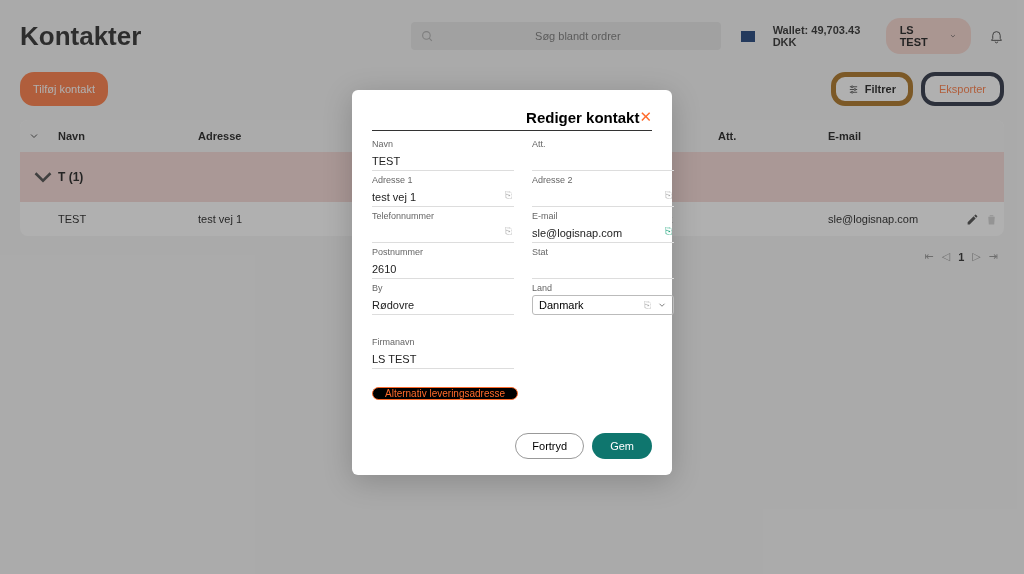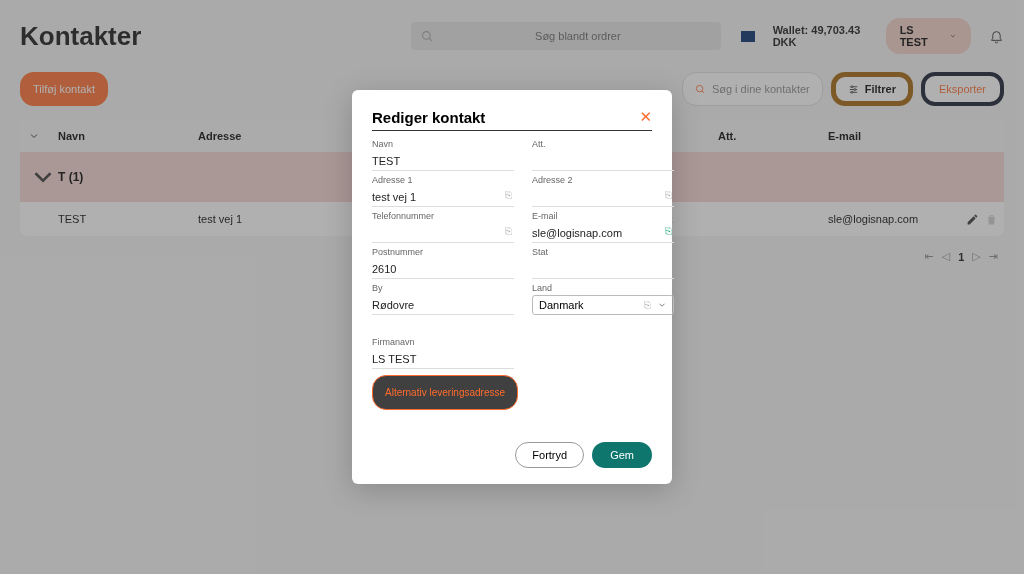--- a/index.html
+++ b/index.html
@@ -34,33 +34,33 @@
 .trow .country { display: flex; align-items: center; gap: 6px; }
 .dk-flag { width: 14px; height: 14px; border-radius: 50%; background: radial-gradient(circle, #fff 30%, #c60c30 30%); position: relative; }
 .row-actions { display: flex; gap: 6px; justify-content: flex-end; }
 .row-actions svg { width: 13px; height: 13px; cursor: pointer; }
 
 .pagination { display: flex; justify-content: flex-end; gap: 8px; padding: 14px 6px; font-size: 11px; color: #888; align-items: center; }
 .pagination b { color: #111; }
 
 .overlay { position: absolute; inset: 0; background: rgba(80,80,80,0.45); display: flex; align-items: flex-start; justify-content: center; padding-top: 90px; }
 .modal { width: 320px; background: #fff; border-radius: 6px; padding: 18px 20px 16px 20px; box-shadow: 0 6px 30px rgba(0,0,0,0.2); }
-.modal-head { display: flex; justify-content: space-between; align-items: center; margin-bottom: 4px; }
+.modal-head { display: flex; justify-content: flex-end; align-items: center; margin-bottom: 4px; }
 .modal-title { font-size: 15px; font-weight: 700; }
 .modal-close { color: #ff6b2c; font-size: 15px; cursor: pointer; background: none; border: none; }
 .modal hr { border: none; border-top: 1px solid #333; margin-bottom: 8px; }
 .form-grid { display: grid; grid-template-columns: 1fr 1fr; gap: 4px 18px; }
 .field { display: flex; flex-direction: column; }
 .field label { font-size: 9px; color: #666; margin-bottom: 2px; }
 .field .inp { border: none; border-bottom: 1px solid #ddd; font-size: 11px; padding: 3px 0; color: #222; background: transparent; position: relative; }
 .field .inp-wrap { position: relative; }
 .field .inp-wrap .ic { position: absolute; right: 2px; top: 3px; font-size: 9px; color: #aaa; }
 .field-full { grid-column: 1 / 2; }
 .select-wrap { border: 1px solid #bbb; border-radius: 3px; padding: 3px 6px; font-size: 11px; display: flex; align-items: center; justify-content: space-between; }
-.btn-alt { margin-top: 6px; border: 1px solid #ff6b2c; background: #404040; color: #ff6b2c; padding: 11px 12px; border-radius: 14px; font-size: 10px; cursor: pointer; }
+.btn-alt { margin-top: 18px; border: 1px solid #ff6b2c; background: #000000; color: #ff6b2c; padding: 0 12px; border-radius: 14px; font-size: 10px; cursor: pointer; }
 .modal-actions { display: flex; justify-content: flex-end; gap: 8px; margin-top: 32px; }
 .btn-cancel { border: 1px solid #999; background: #fff; padding: 6px 16px; border-radius: 14px; font-size: 11px; cursor: pointer; }
 .btn-save { border: none; background: #0f766e; color: #fff; padding: 6px 18px; border-radius: 14px; font-size: 11px; font-weight: 500; cursor: pointer; }
 .spacer-row { height: 14px; }
 </style>
 </head>
 <body>
 
 <div class="header">
   <div class="page-title">Kontakter</div>
@@ -84,27 +84,20 @@
         <path d="M18 16v-5a6 6 0 10-12 0v5l-2 3h16l-2-3z"></path>
         <path d="M10 21a2 2 0 004 0"></path>
       </svg>
   </div>
 </div>
 
 <div class="content">
   <div class="toolbar">
     <button class="btn-add">Tilføj kontakt</button>
     <div class="toolbar-right">
-      <button class="btn-search">
-        <svg viewBox="0 0 24 24" fill="none" stroke-width="2">
-            <circle cx="10" cy="10" r="7"></circle>
-            <line x1="20" y1="20" x2="15" y2="15"></line>
-          </svg>
-        <span>Søg i dine kontakter</span>
-      </button>
       <button class="btn-filter">
         <svg viewBox="0 0 24 24" width="11" height="11" fill="none" stroke="#333" stroke-width="2">
             <line x1="4" y1="6" x2="20" y2="6"></line>
             <line x1="4" y1="12" x2="20" y2="12"></line>
             <line x1="4" y1="18" x2="20" y2="18"></line>
             <circle cx="9" cy="6" r="2" fill="#fff"></circle>
             <circle cx="15" cy="12" r="2" fill="#fff"></circle>
             <circle cx="9" cy="18" r="2" fill="#fff"></circle>
           </svg>
         <span>Filtrer</span>

